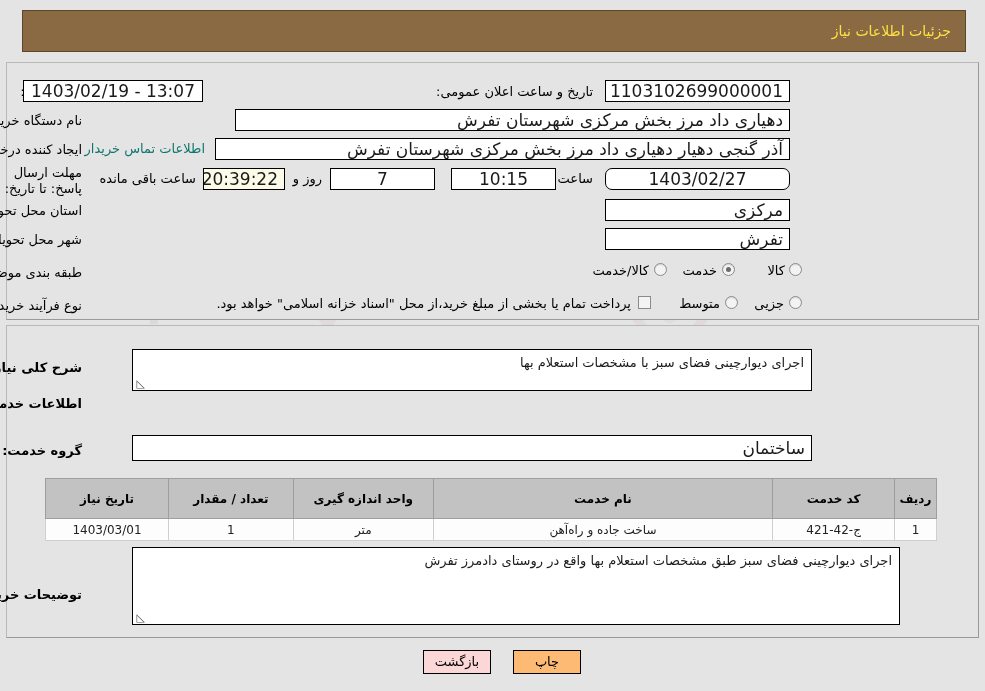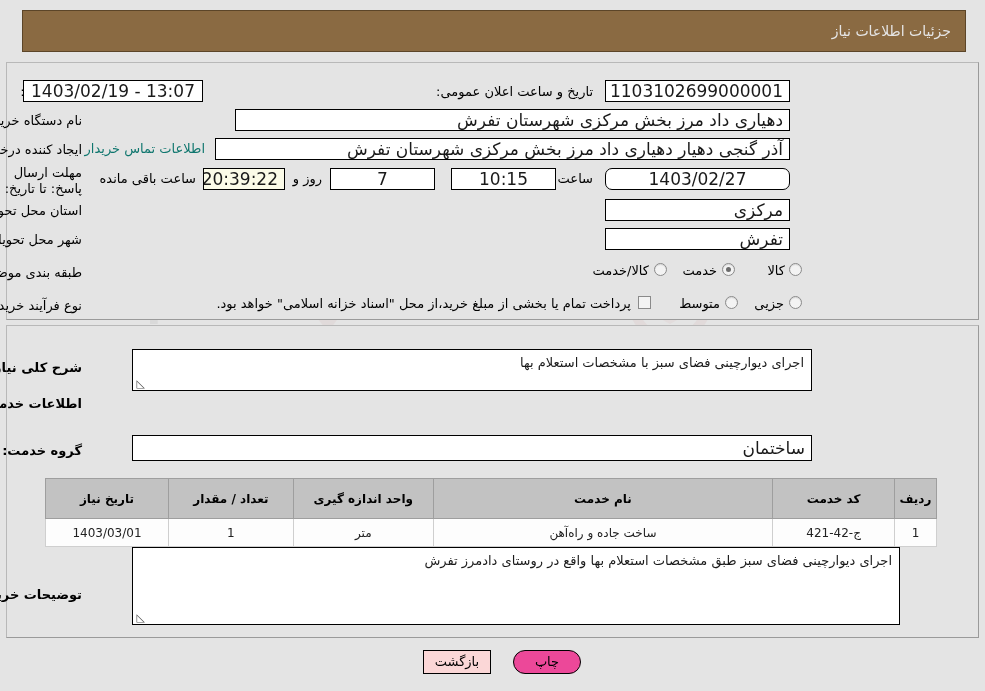--- a/index.html
+++ b/index.html
@@ -26,21 +26,21 @@
     width: 944px; height: 42px;
     background: #8a6a42;
     border: 1px solid #5c4528;
     display: flex;
     align-items: center;
     justify-content: flex-start;
     padding-left: 0;
     padding-right: 14px;
   }
   .header-bar .title {
-    color: #e5e5e5;
+    color: #fde047;
     font-size: 14px;
     font-weight: normal;
     letter-spacing: .3px;
   }
 
   
   .watermark {
     position: absolute;
     left: 150px; top: 232px;
     width: 640px; height: 130px;
@@ -181,42 +181,42 @@
     font-weight: bold;
     font-size: 12px;
     color: #000;
     text-align: center;
     padding: 0 4px;
     white-space: nowrap;
   }
   #svc-table td {
     background: #fdfdfd;
     border: 1px solid #cfcfcf;
-    height: 28px;
+    height: 22px;
     text-align: center;
     font-size: 12px;
     color: #222;
     padding: 0 9px;
     white-space: nowrap;
   }
 
   
   .btn {
     position: absolute;
     height: 24px;
     min-width: 64px;
     border: 1px solid #000;
     font-size: 13px;
     text-align: center;
     line-height: 22px;
     cursor: pointer;
     z-index: 4;
     padding: 0 10px;
   }
-  .btn-print  { background: #ec4899; border-radius: 12px; }
+  .btn-print  { background: #fdba74; }
   .btn-back   { background: #fbd7d7; }
 </style>
 </head>
 <body>
 
 <div id="page">
 
   <div class="header-bar">
     <span class="title">جزئیات اطلاعات نیاز</span>
   </div>

